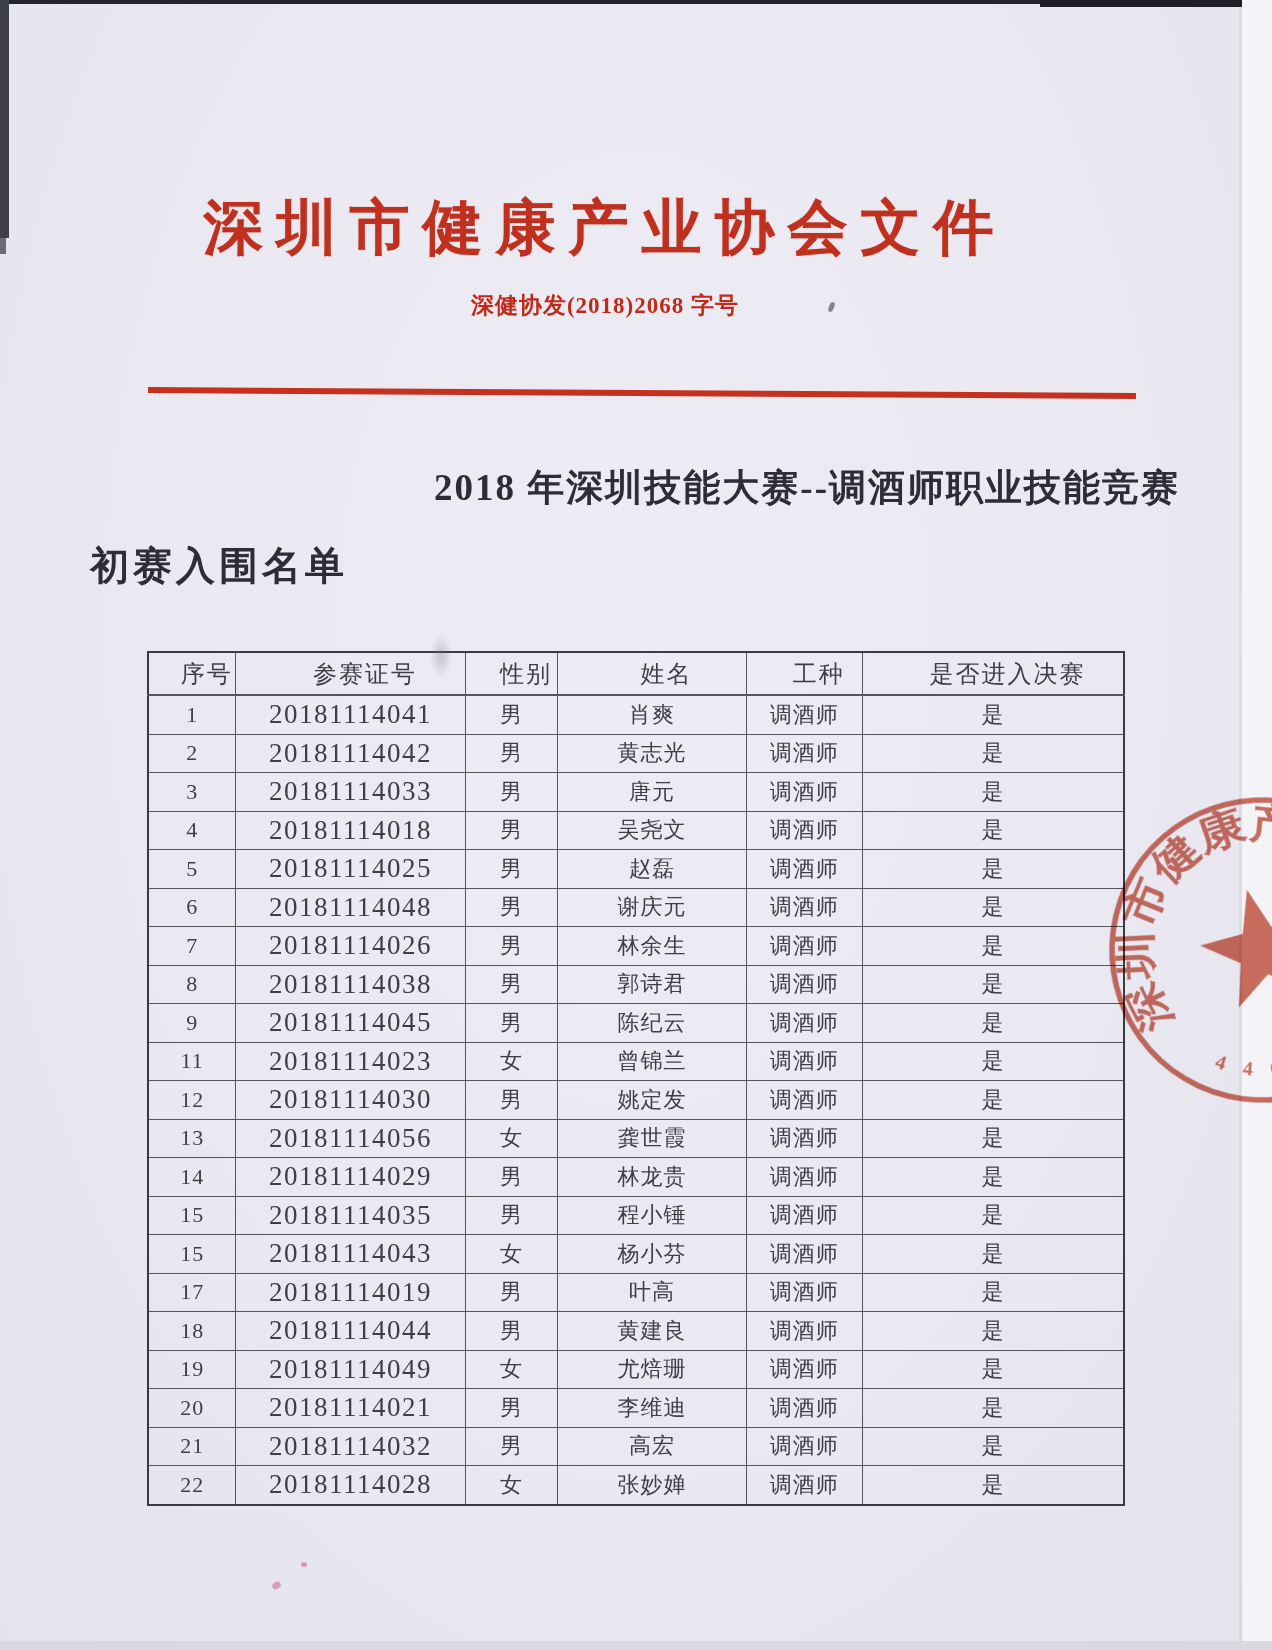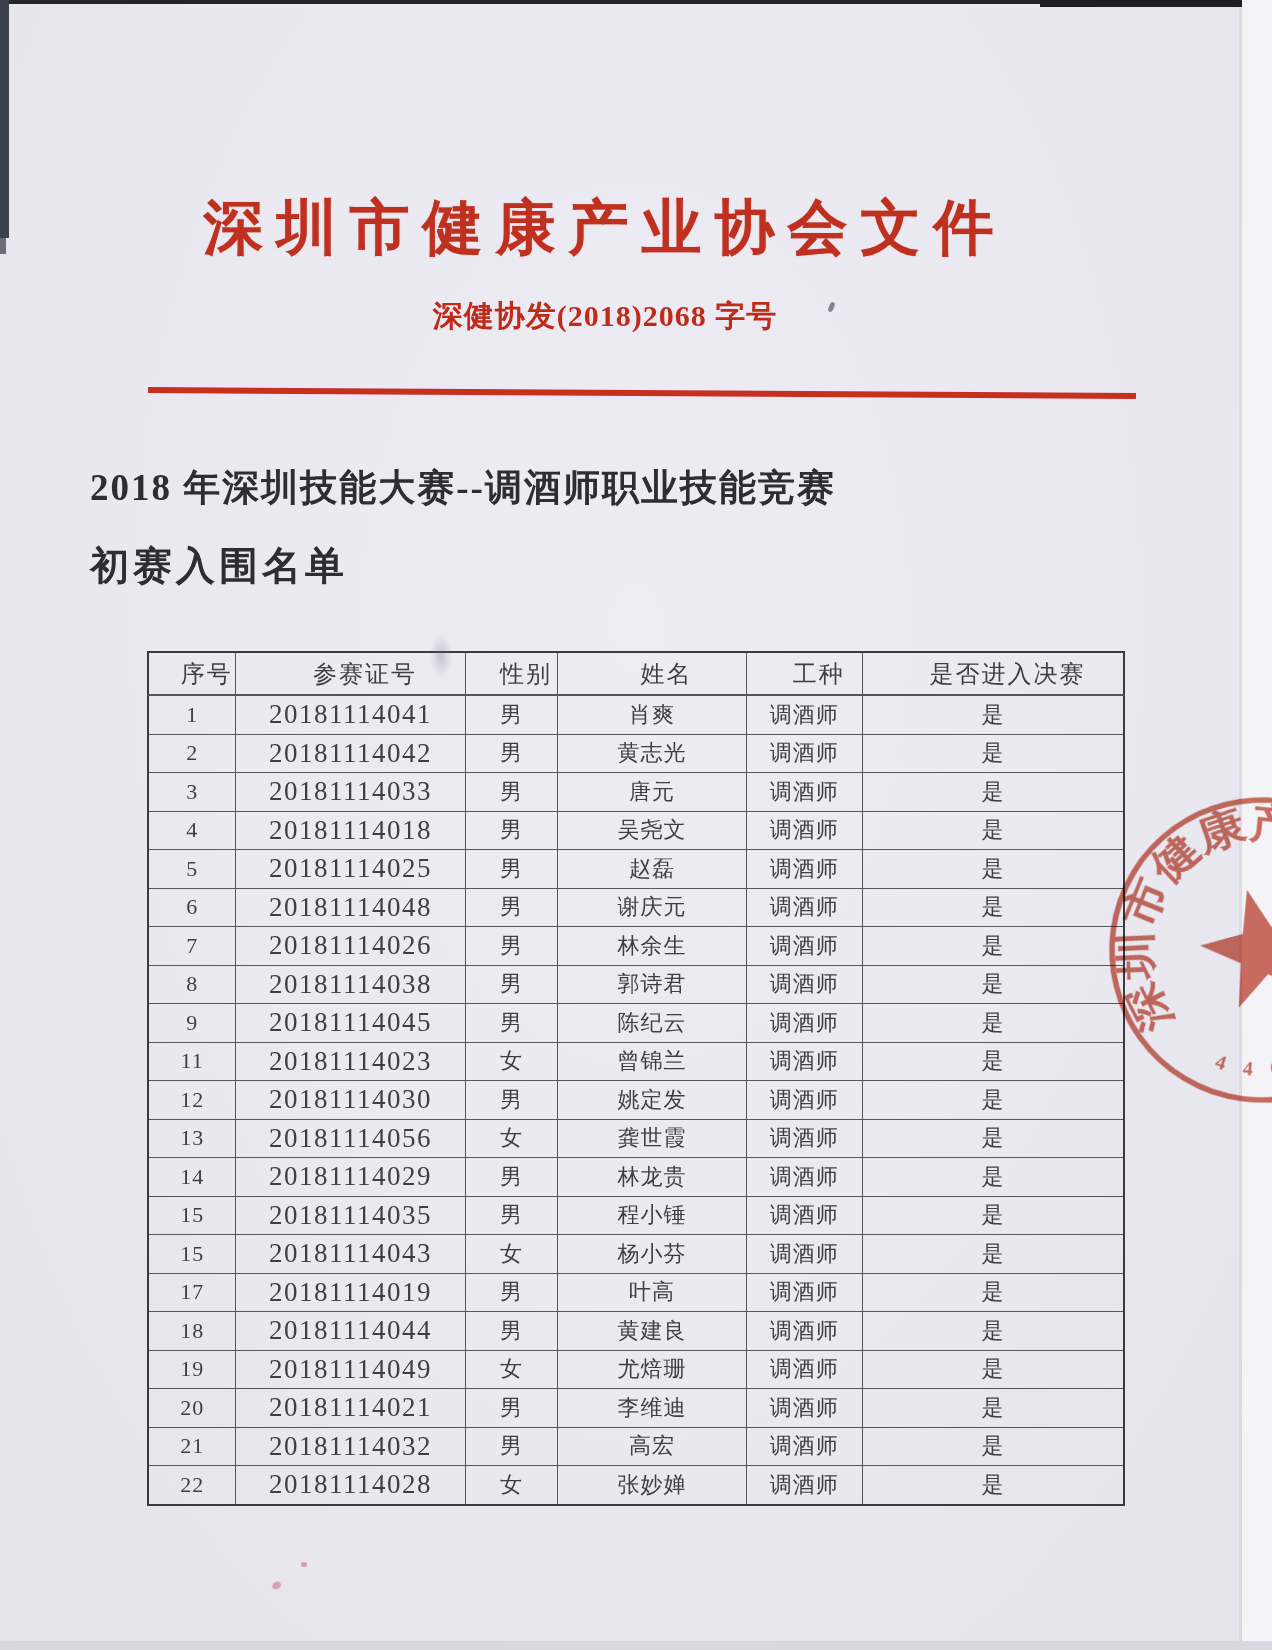--- a/index.html
+++ b/index.html
@@ -22,33 +22,33 @@
 
   
   .org-title{
     position:absolute;left:60px;top:178px;width:1090px;
     text-align:center;color:#c0301f;
     font-size:60px;font-weight:bold;letter-spacing:13px;line-height:100px;
     text-shadow:0 0 1px rgba(192,48,31,.55);
     white-space:nowrap;
   }
   .doc-number{
-    position:absolute;left:60px;top:296px;width:1090px;
+    position:absolute;left:60px;top:286px;width:1090px;
     text-align:center;color:#c02a18;
-    font-size:30px;font-weight:bold;letter-spacing:1px;line-height:40px;
+    font-size:23px;font-weight:bold;letter-spacing:1px;line-height:40px;
   }
   .red-rule{
     position:absolute;left:148px;top:387px;width:988px;height:6px;
     background:#c5301f;transform:rotate(.35deg);transform-origin:left center;
   }
 
   
   .doc-title1{
     position:absolute;left:90px;top:460px;width:1090px;
-    text-align:left;color:#2d2e33;
+    text-align:right;color:#2d2e33;
     font-size:37px;font-weight:bold;letter-spacing:2px;line-height:56px;
     white-space:nowrap;
   }
   .doc-title2{
     position:absolute;left:90px;top:535px;width:1090px;
     text-align:left;color:#2d2e33;
     font-size:39px;font-weight:bold;letter-spacing:4px;line-height:62px;
   }
 
   

